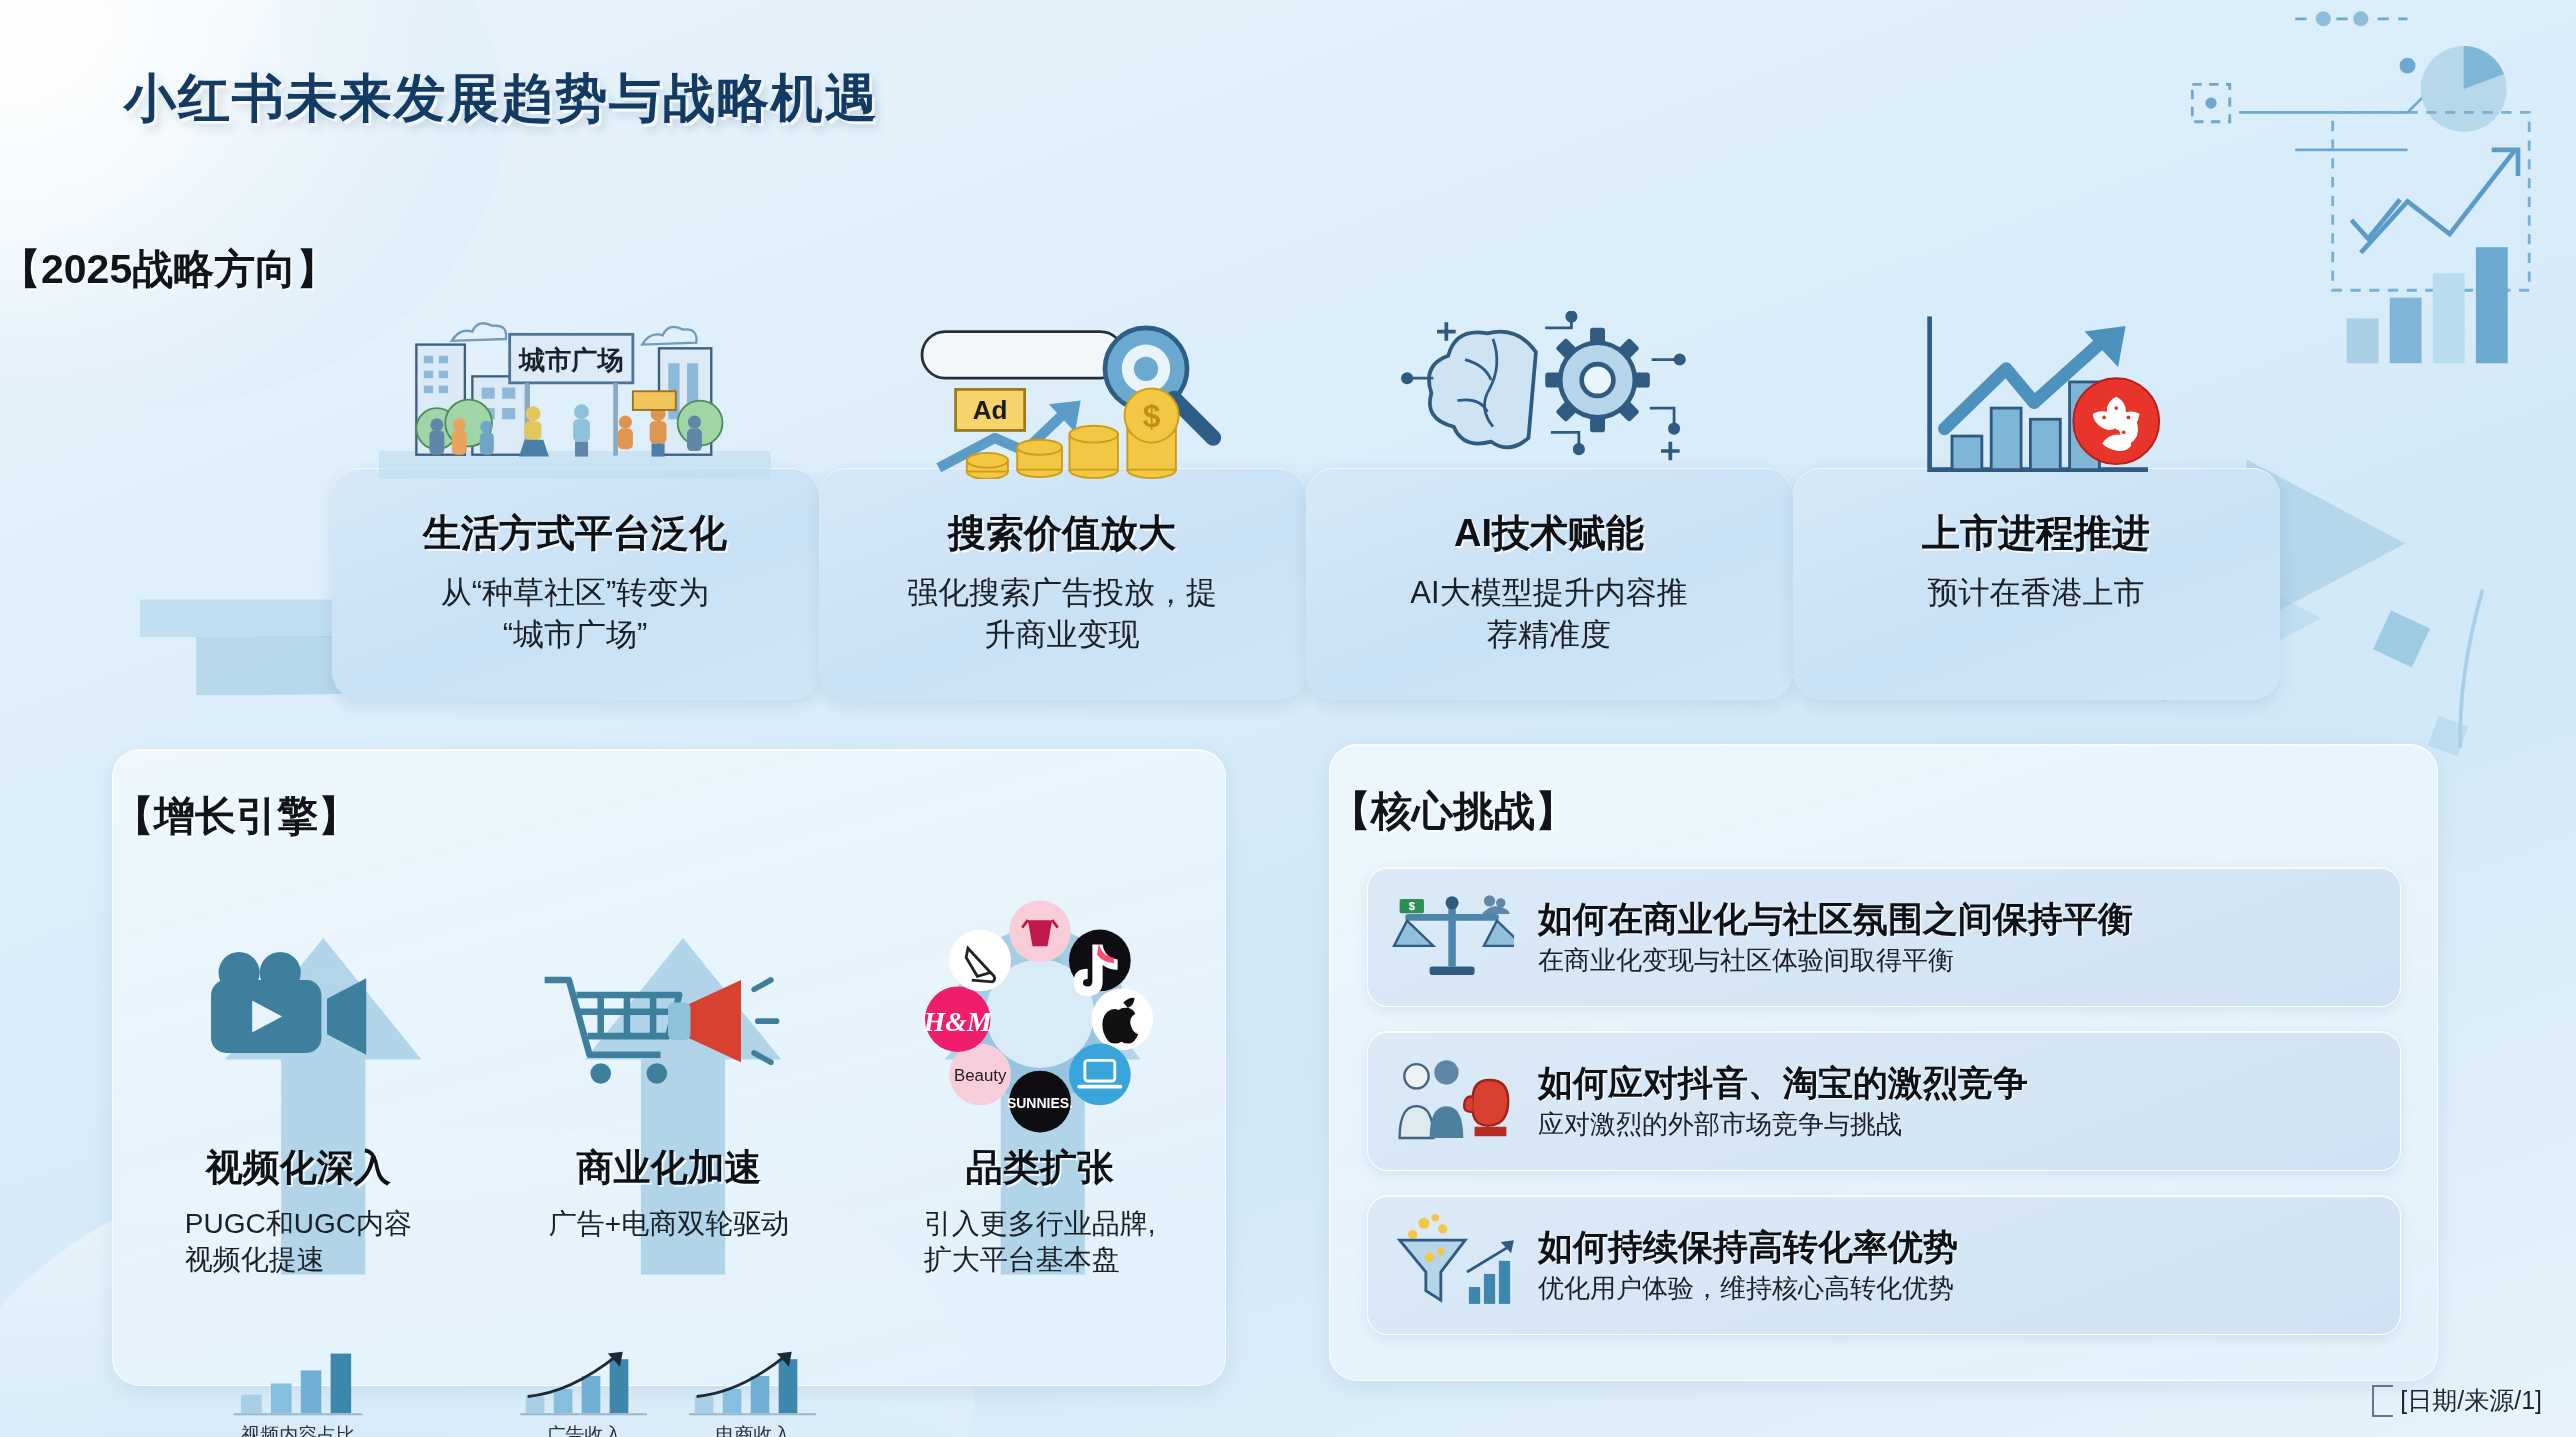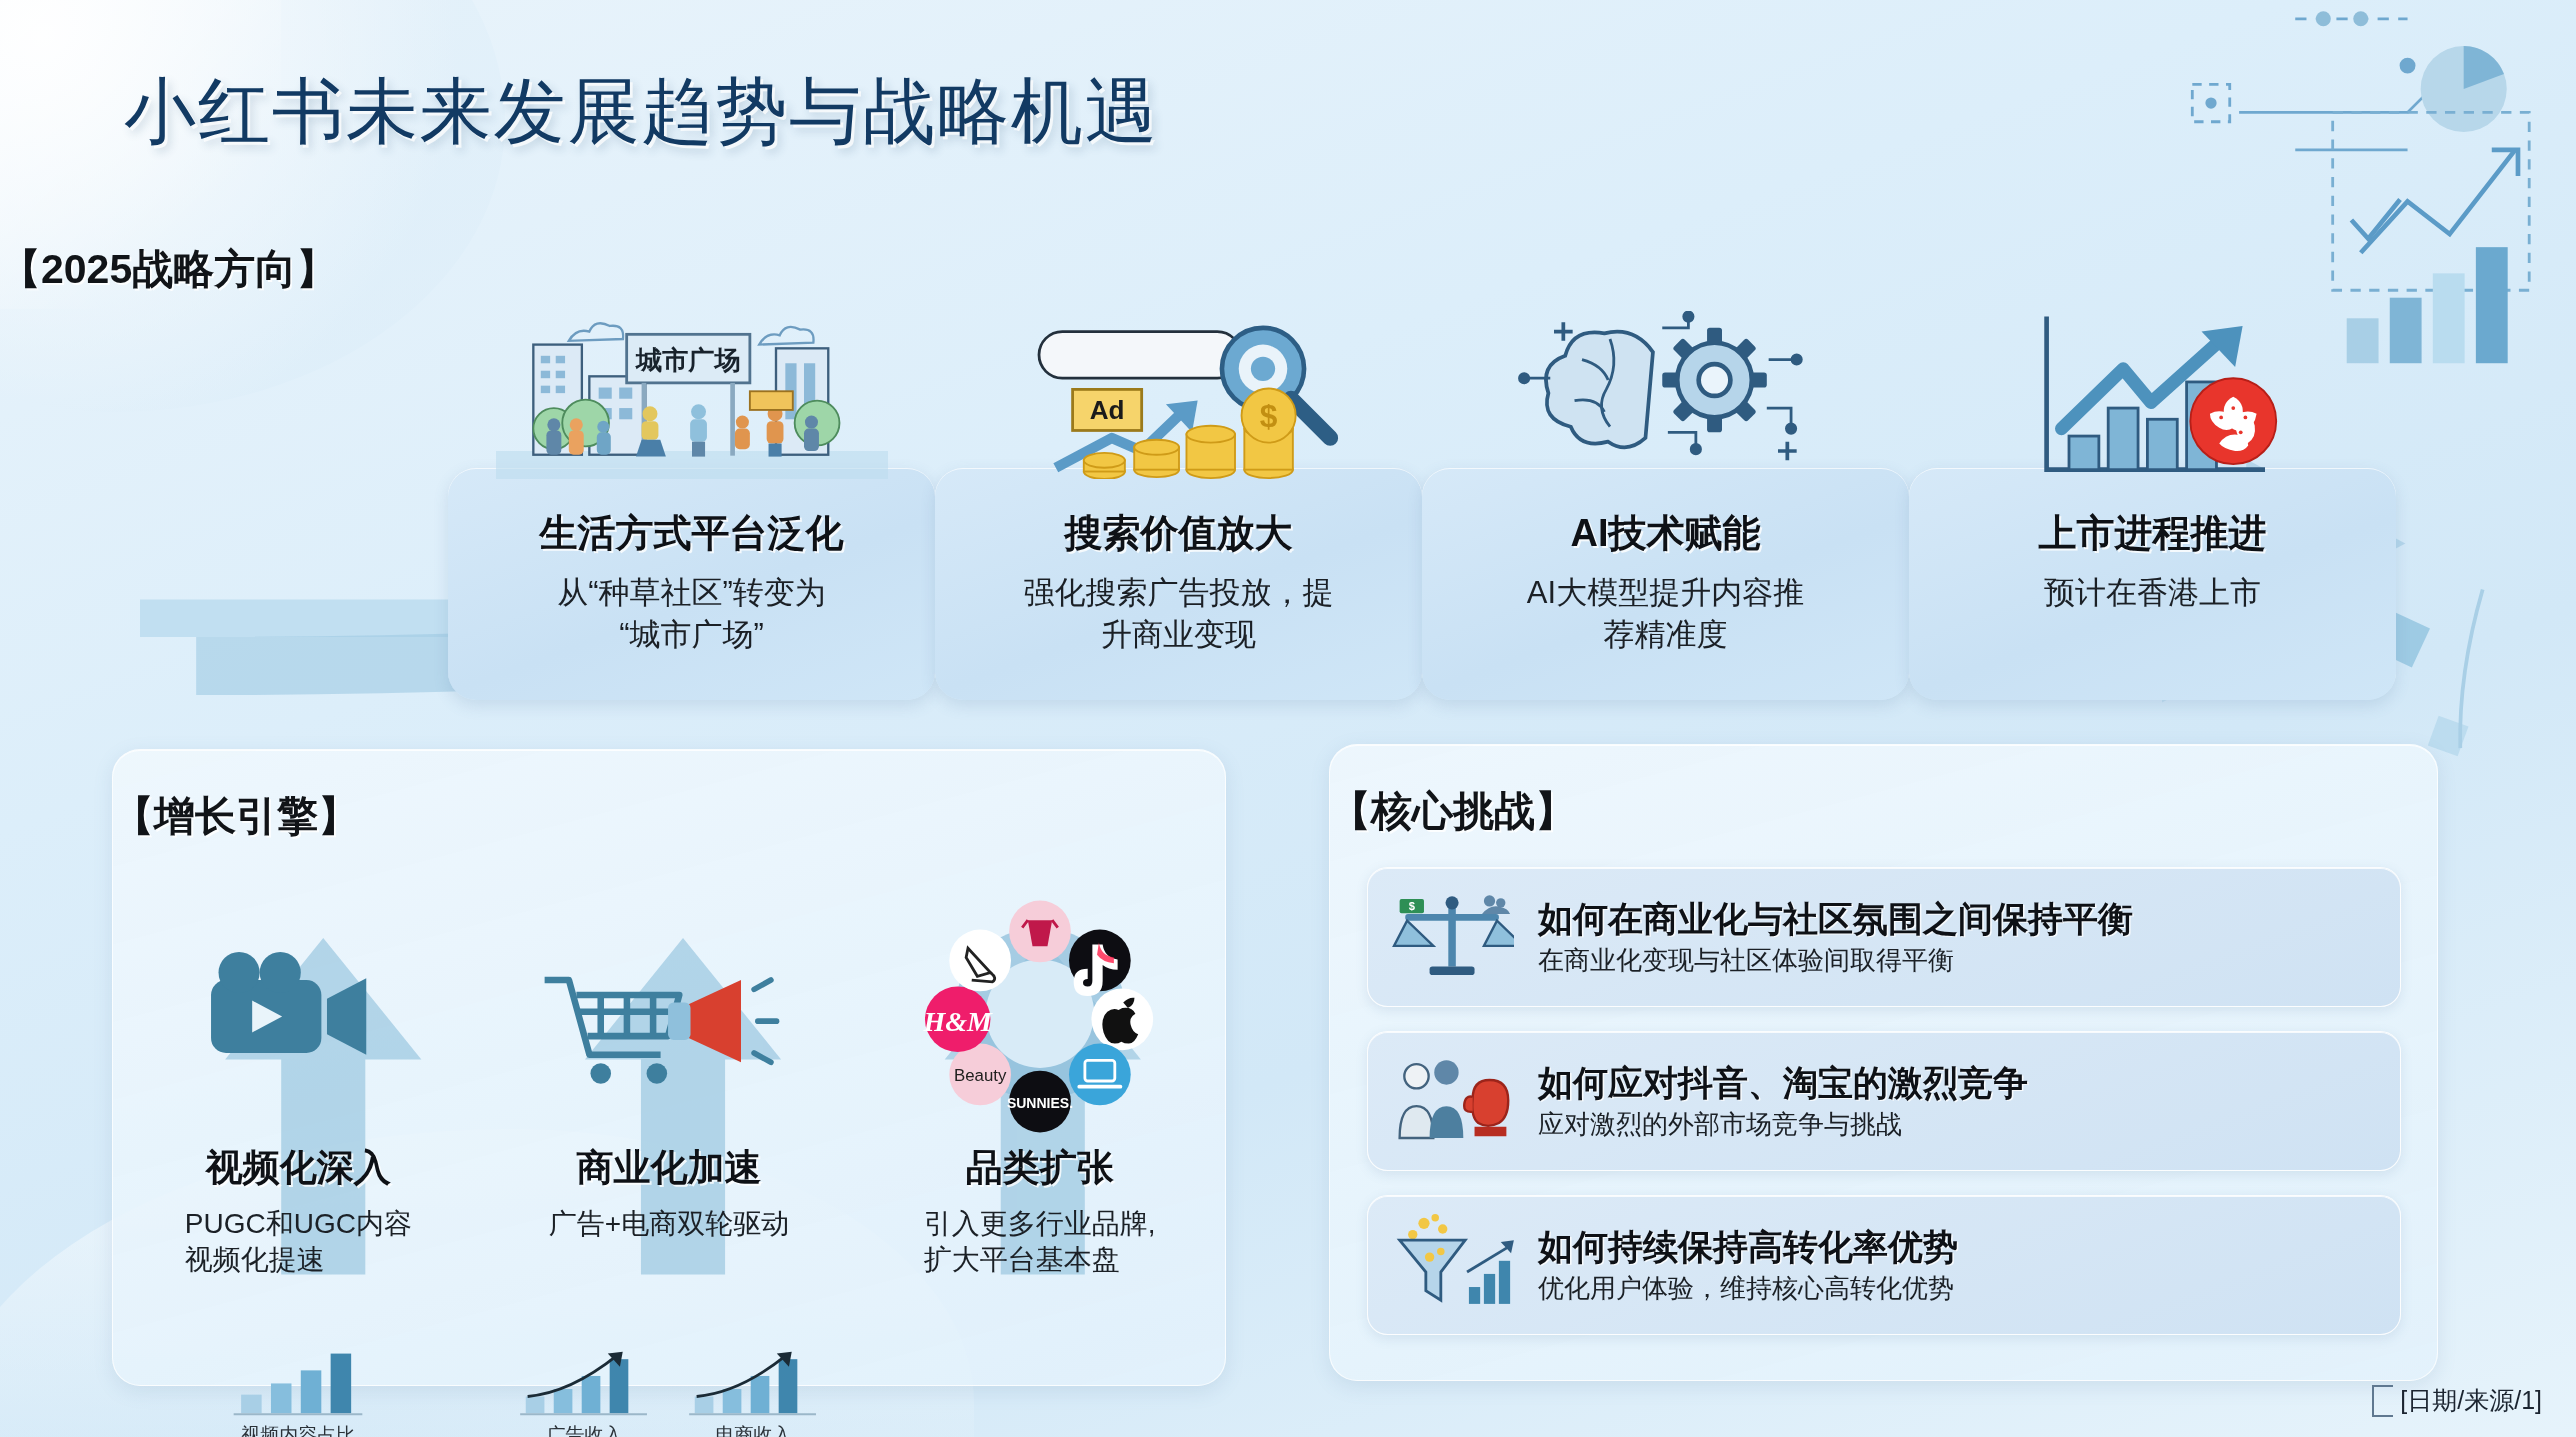--- a/index.html
+++ b/index.html
@@ -24,35 +24,35 @@
   }
   .bg-corner-white {
     position: absolute; left: 0; top: 0; width: 281px; height: 309px;
     background: linear-gradient(135deg, rgba(255,255,255,.9), rgba(255,255,255,0) 70%);
   }
   
   .sweep-arrow { position: absolute; left: 140px; top: 403px; width: 2359px; height: 309px; }
   
   .title {
     position: absolute; left: 124px; top: 64px;
-    font-size: 72px; font-weight: normal; letter-spacing: 1.9px;
+    font-size: 52px; font-weight: bold; letter-spacing: 1.9px;
     color: #123a63;
     text-shadow: 2.8px 2.8px 0 rgba(255,255,255,.75), 4.7px 5.6px 9.4px rgba(40,80,120,.22);
     white-space: nowrap;
   }
   .section-head {
     font-size: 41px; font-weight: bold; color: #111418;
     text-shadow: 1.9px 1.9px 0 rgba(255,255,255,.85);
     text-align: left;
   }
   .strategy-head { position: absolute; left: 0; right: 0; top: 242px; }
   
   .strategy-row {
     position: absolute; left: 215px; top: 468px; width: 2181px; height: 234px;
-    display: flex; justify-content: flex-end;
+    display: flex; justify-content: center;
   }
   .s-card {
     width: 487px; height: 232px; border-radius: 28px;
     background: linear-gradient(160deg, #d6e9f8 0%, #c9e1f4 55%, #cfe6f7 100%);
     box-shadow: 0 5.6px 15px rgba(80,120,160,.16), inset 0 0.9px 0 rgba(255,255,255,.7);
     display: flex; flex-direction: column; align-items: center;
     padding-top: 45px; position: relative;
   }
   .s-card .s-title {
     font-size: 38px; font-weight: bold; color: #0e1116;

